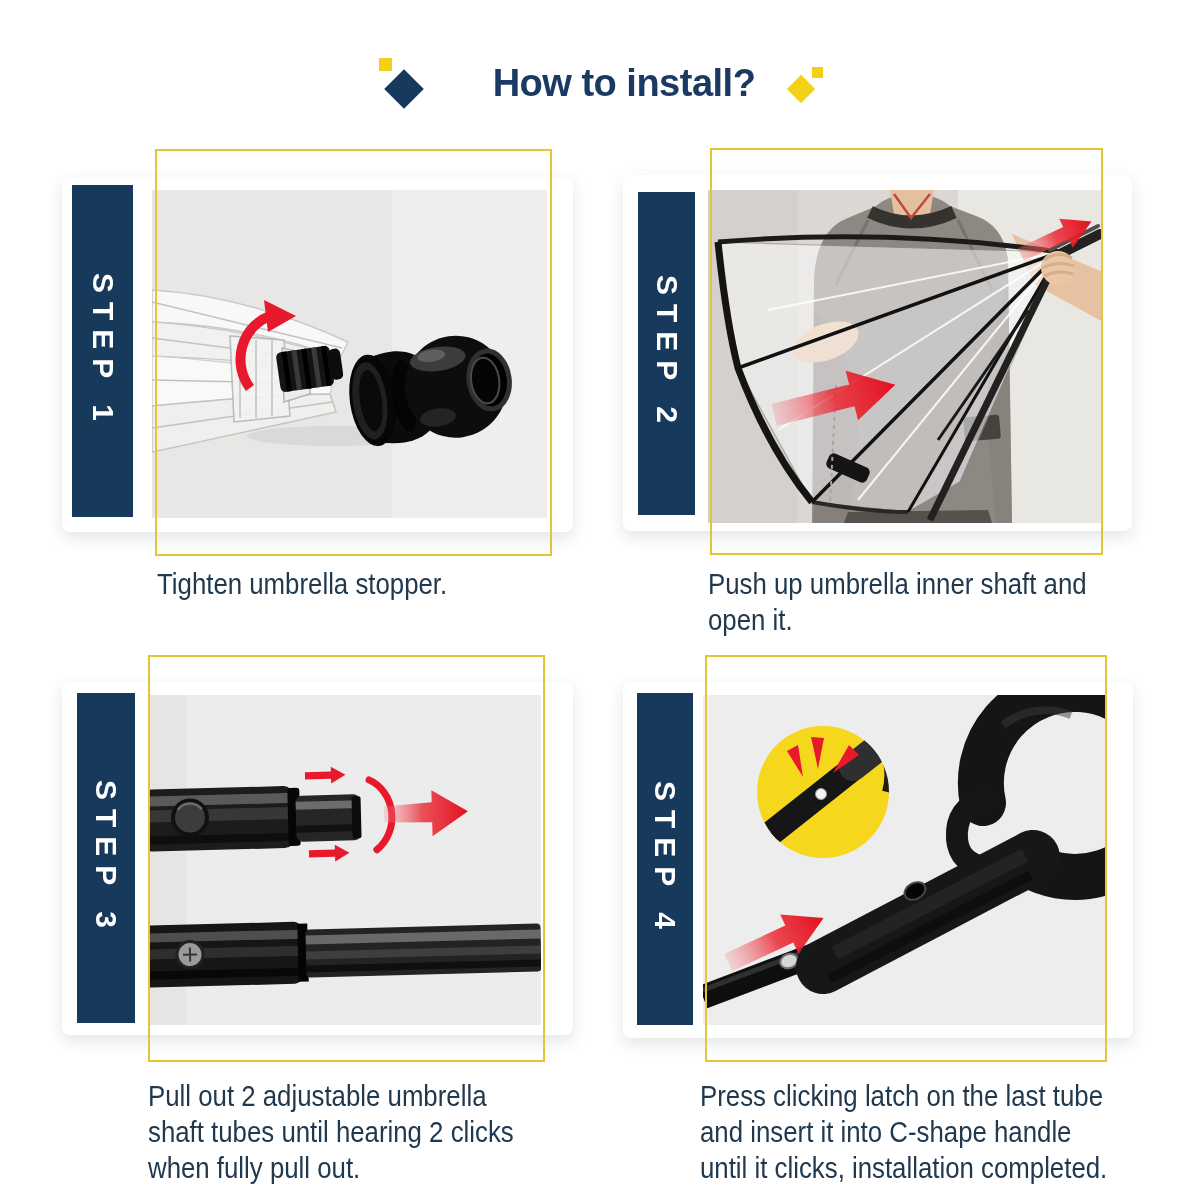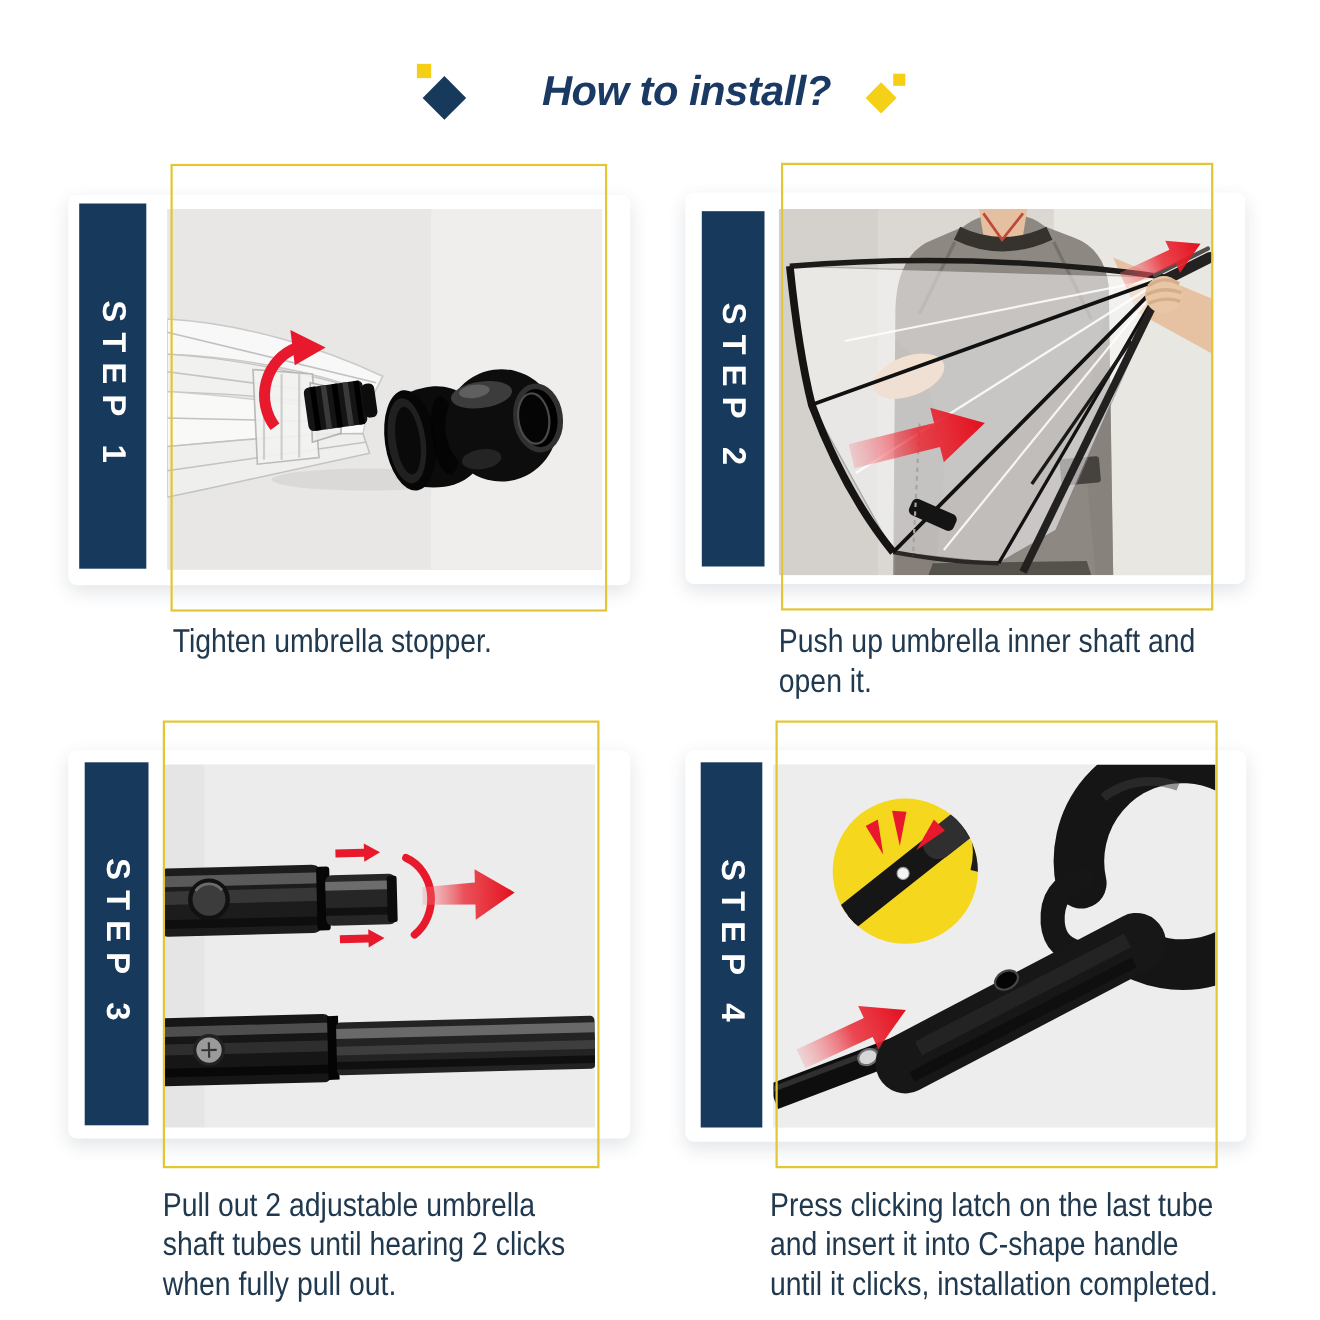--- a/index.html
+++ b/index.html
@@ -11,21 +11,20 @@
   .stage{position:absolute;inset:0;}
 
   
   .header{
     position:absolute;top:54px;left:0;width:100%;height:58px;
     display:flex;justify-content:center;align-items:center;
   }
   .page-title{
     font-size:38px;font-weight:bold;color:#1B3A63;letter-spacing:-0.5px;
     white-space:nowrap;
-    font-style:italic;
   }
   .deco{position:relative;flex:0 0 auto;margin-top:10px;}
   .deco-left{width:46px;height:46px;margin-right:66px;}
   .deco-right{width:34px;height:34px;margin-left:30px;}
   .diamond{position:absolute;transform:rotate(45deg);}
   .deco-left .diamond{left:9px;top:10px;width:28px;height:28px;background:#17395C;}
   .deco-right .diamond{left:6px;top:8px;width:20px;height:20px;background:#F4D117;}
   .mini-square{position:absolute;background:#F4CF15;}
   .deco-left .mini-square{left:-2px;top:-7px;width:13px;height:13px;}
   .deco-right .mini-square{right:-4px;top:-4px;width:11px;height:11px;}

